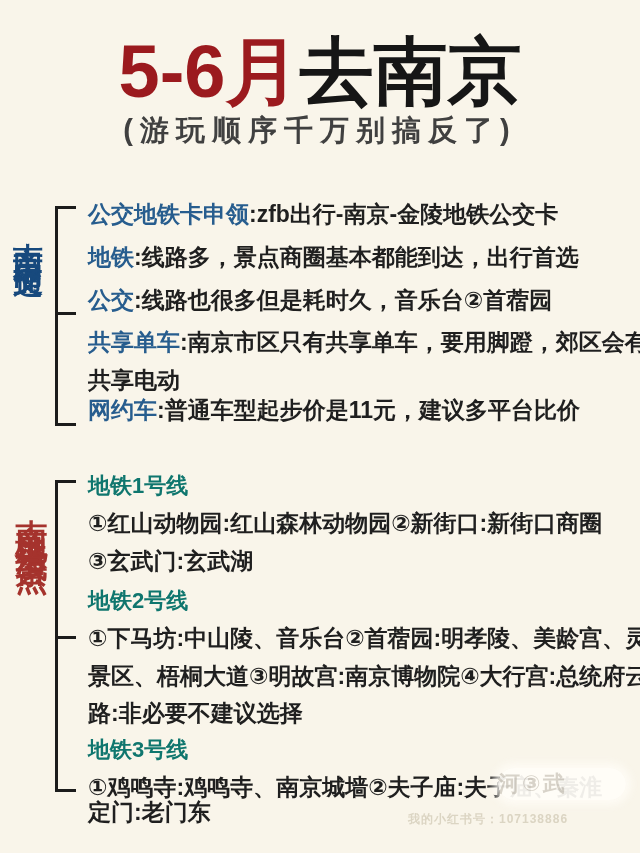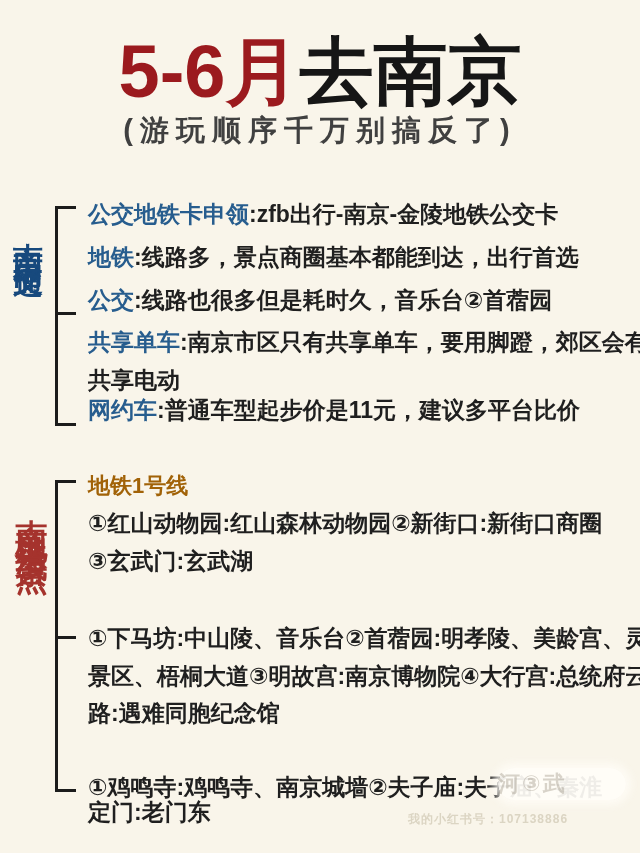--- a/index.html
+++ b/index.html
@@ -38,21 +38,21 @@
   .bk{position:absolute;background:#1c1c1c;}
   .bk.v{width:3px;}
   .bk.h{height:3px;width:21px;}
   
   .line{
     position:absolute;left:88px;
     font-size:23px;font-weight:700;color:#1f1f1f;
     line-height:1.15;white-space:nowrap;
   }
   .kw{color:#275d8e;}
-  .red-header{color:#a16207;font-size:22px;}
+  .red-header{color:#0f766e;font-size:22px;}
   
   .blob{
     position:absolute;left:498px;top:768px;width:128px;height:32px;
     background:rgba(255,253,247,0.93);
     border-radius:16px;
     box-shadow:0 0 8px 5px rgba(255,253,247,0.85);
     display:flex;align-items:center;
     font-size:22px;font-weight:700;color:rgba(125,115,95,0.30);
     letter-spacing:2px;
   }
@@ -103,24 +103,26 @@
 
   <div class="bk v" style="left:55px;top:480px;height:312px;"></div>
   <div class="bk h" style="left:55px;top:480px;"></div>
   <div class="bk h" style="left:55px;top:636px;"></div>
   <div class="bk h" style="left:55px;top:789px;"></div>
 
   <div class="line red-header" style="top:473px;">地铁1号线</div>
   <div class="line" style="top:510px;">①红山动物园:红山森林动物园②新街口:新街口商圈</div>
   <div class="line" style="top:548px;">③玄武门:玄武湖</div>
 
+  <div class="line red-header" style="top:588px;">地铁2号线</div>
   <div class="line" style="top:625px;">①下马坊:中山陵、音乐台②首蓿园:明孝陵、美龄宫、灵谷</div>
   <div class="line" style="top:663px;">景区、梧桐大道③明故宫:南京博物院④大行宫:总统府云锦</div>
-  <div class="line" style="top:700px;">路:遇难同胞纪念馆</div>
+  <div class="line" style="top:700px;">路:非必要不建议选择</div>
 
+  <div class="line red-header" style="top:737px;">地铁3号线</div>
   <div class="line" style="top:774px;">①鸡鸣寺:鸡鸣寺、南京城墙②夫子庙:夫子庙、秦淮</div>
   <div class="line" style="top:799px;">定门:老门东</div>
 
   <div class="blob">
     <span>河③武</span>
   </div>
 
   <div class="account">我的小红书号：107138886</div>
 
 </div>

